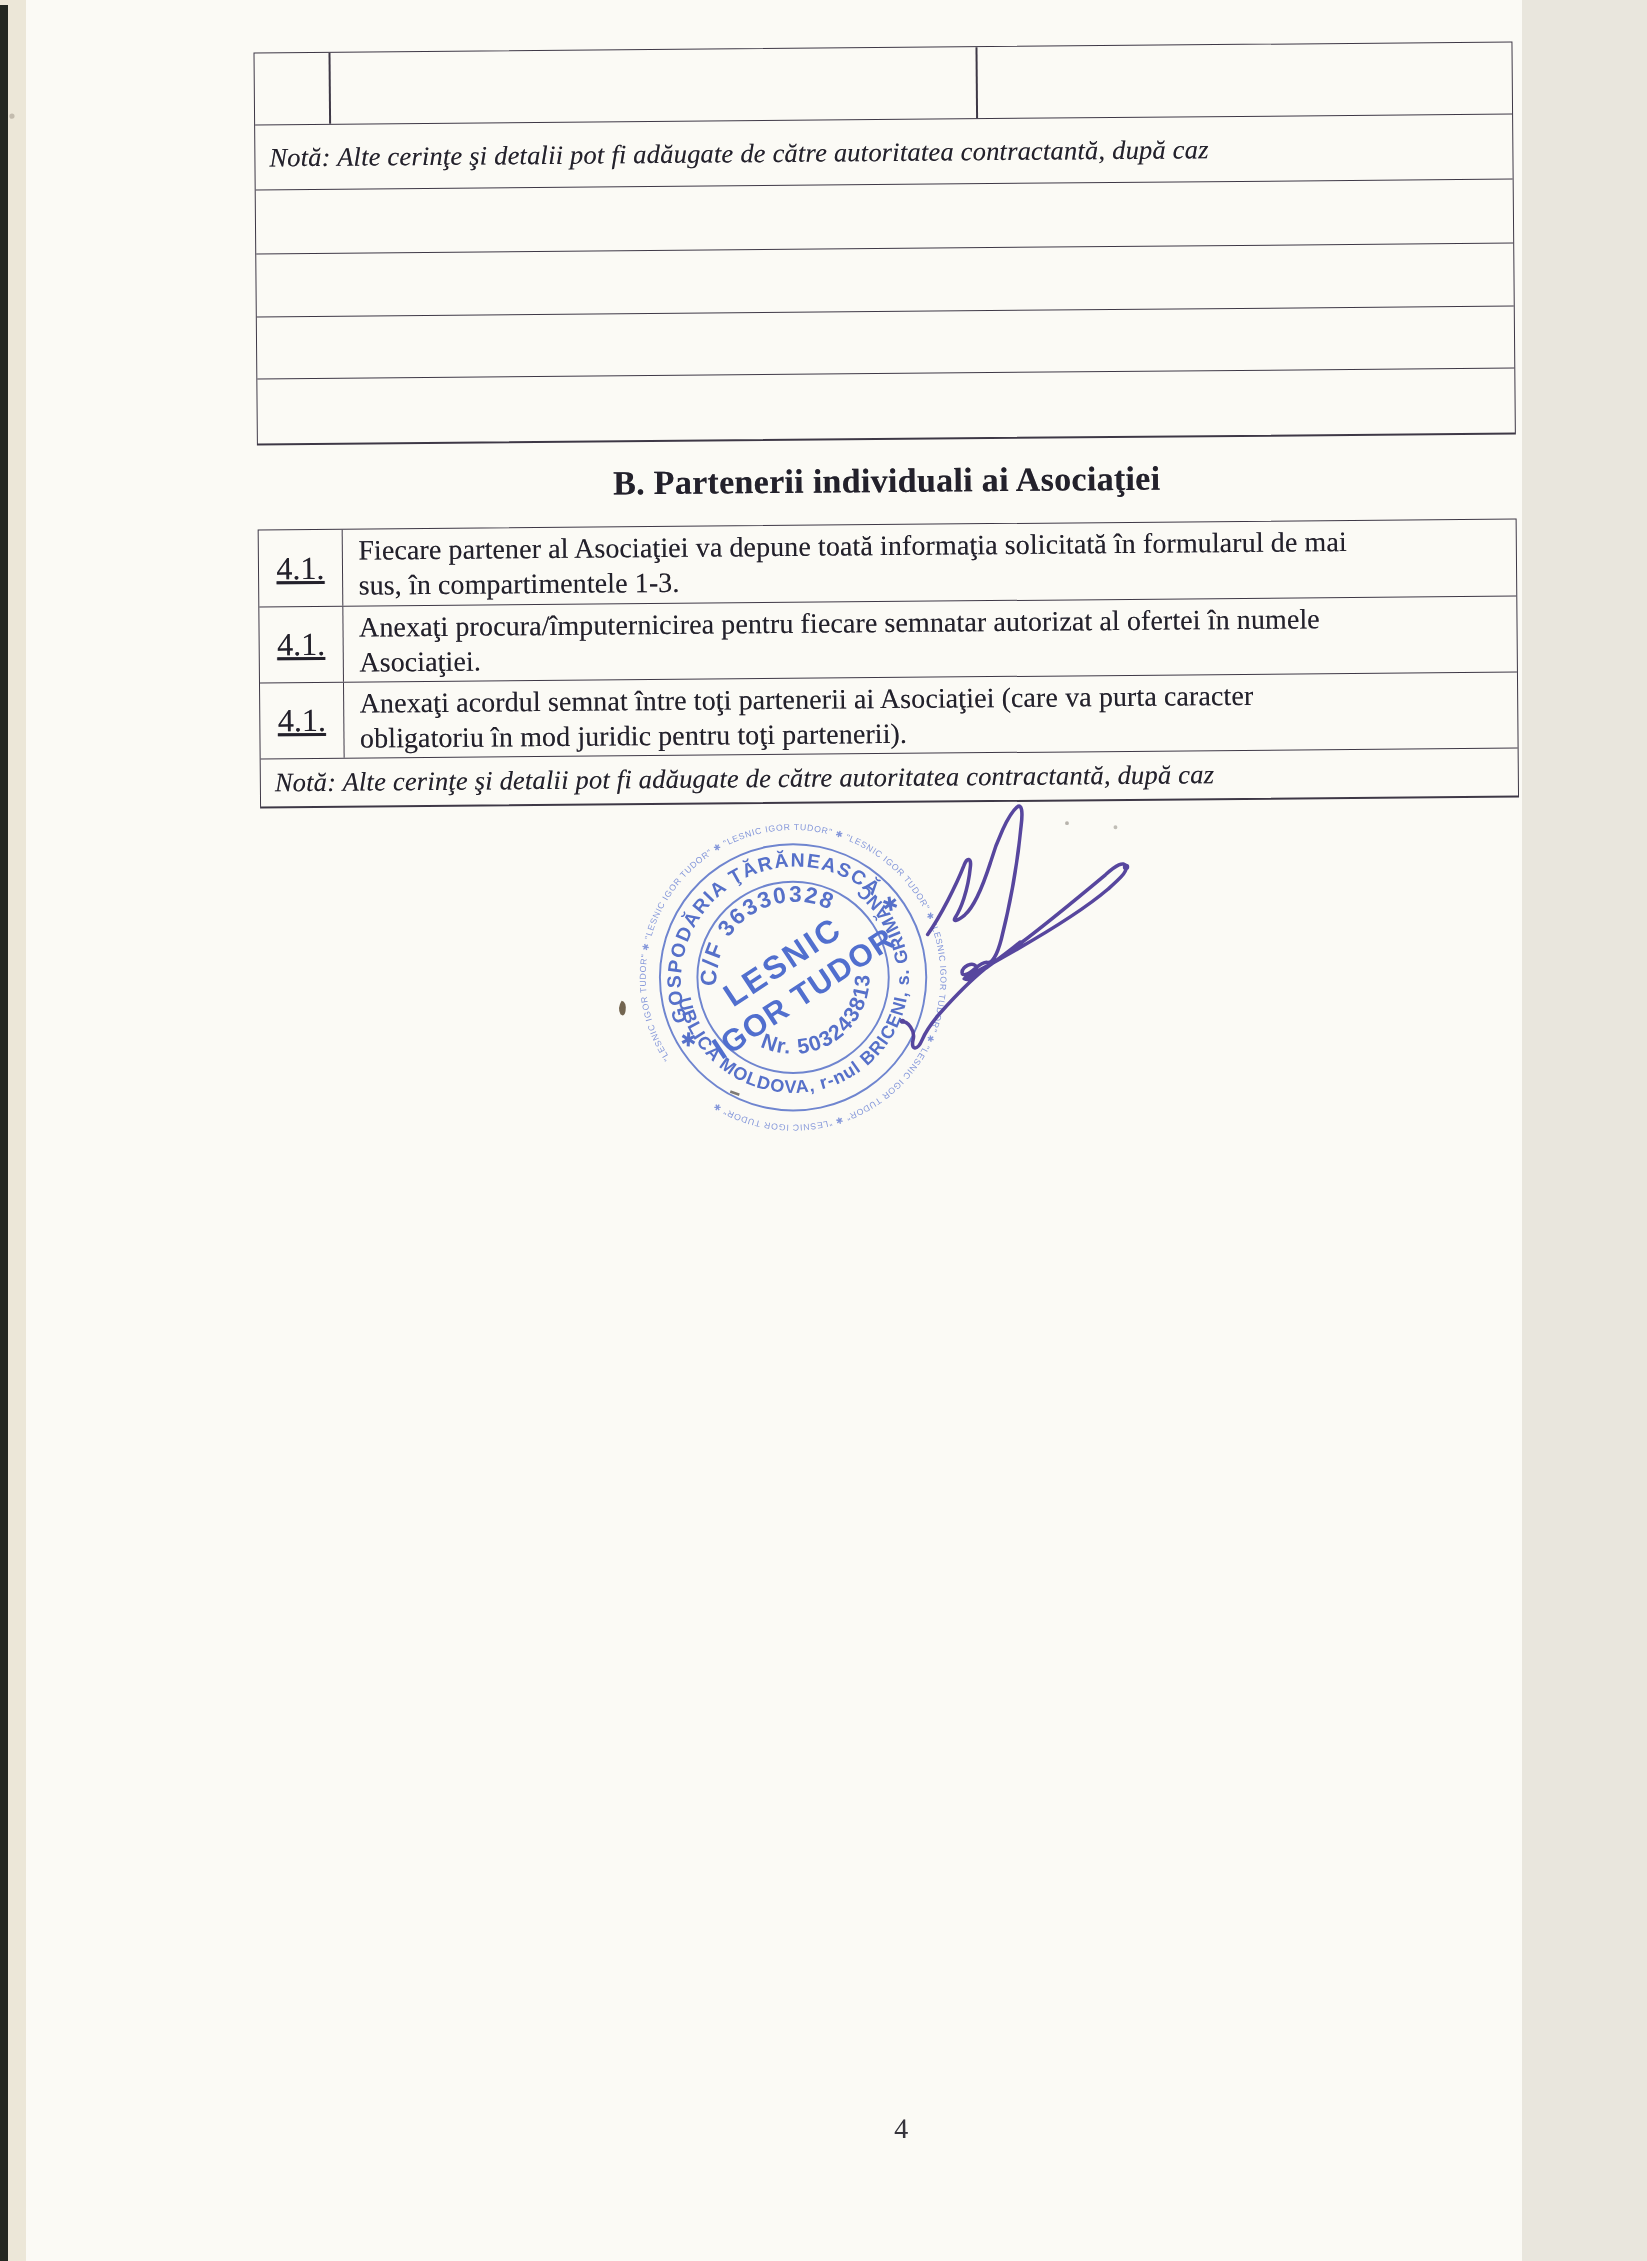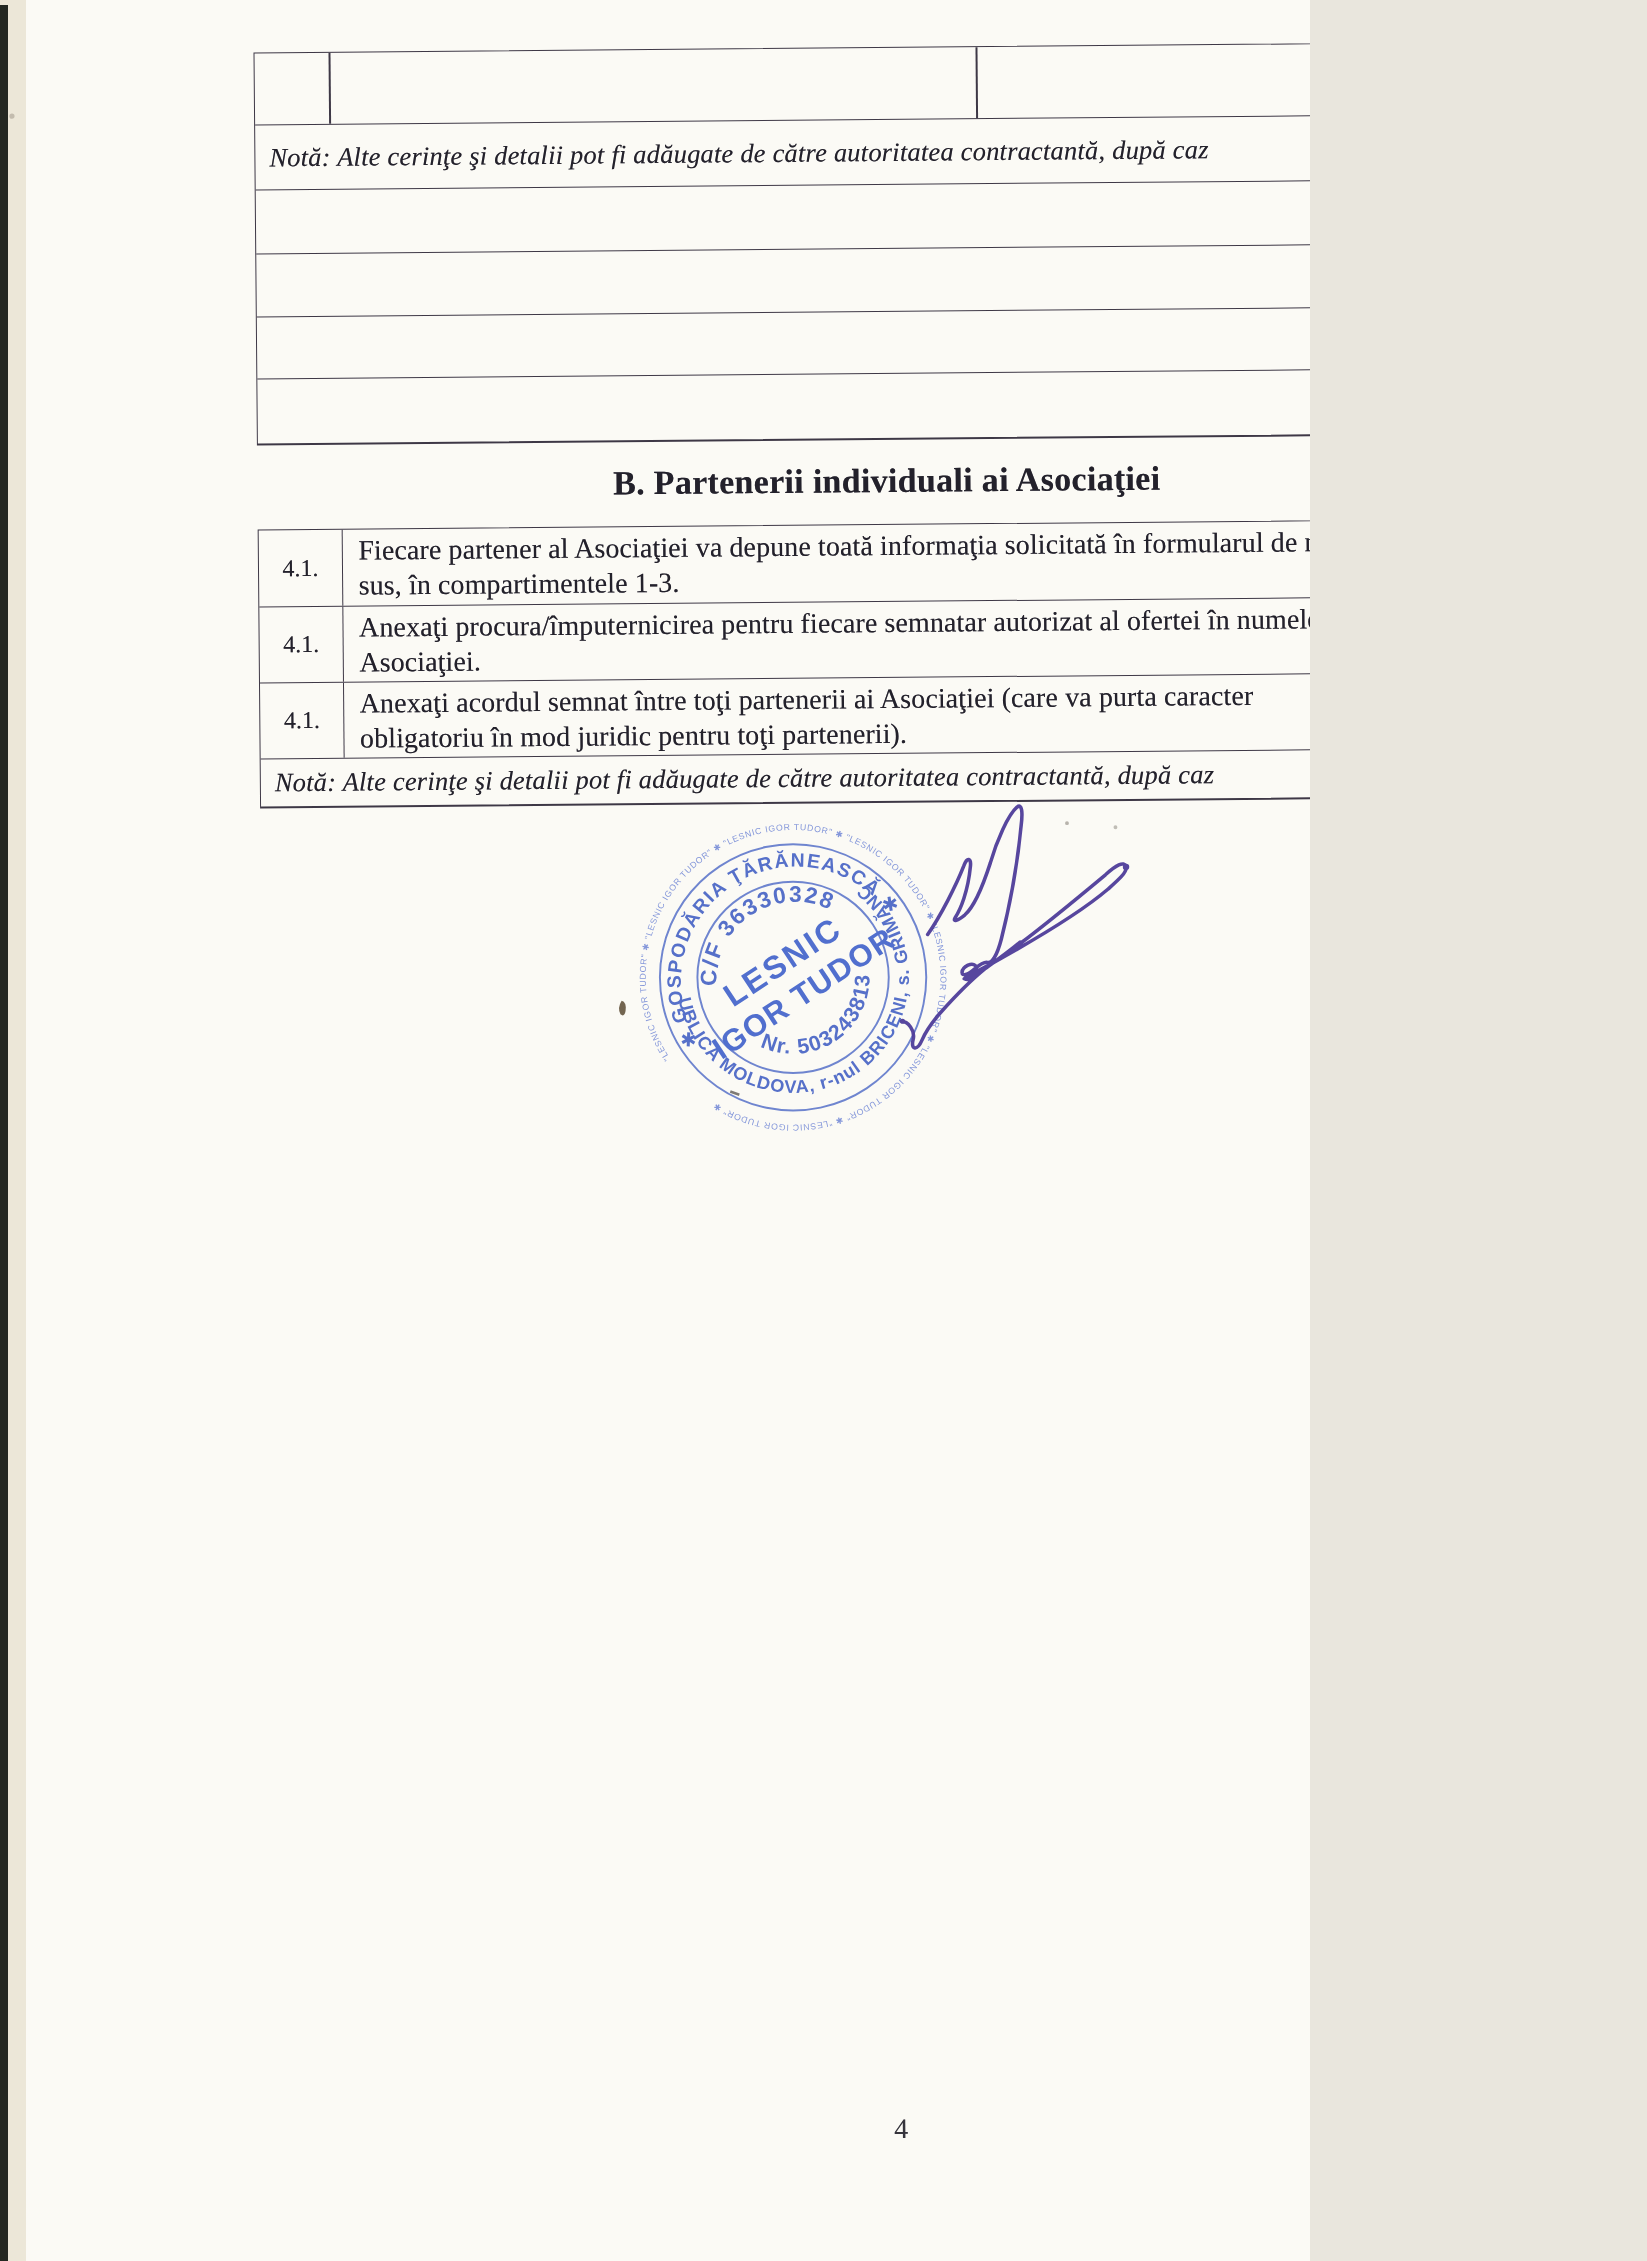--- a/index.html
+++ b/index.html
@@ -1,17 +1,17 @@
 <!DOCTYPE html>
 <html style="font-size:10.3px"><head>
 <meta charset="utf-8">
 <style>
   html,body{margin:0;padding:0;background:#e9e6dd;}
   .page{
-    position:relative;width:1310px;height:2261px;overflow:hidden;
+    position:relative;width:1522px;height:2261px;overflow:hidden;
     background:#fbfaf5;
     font-family:"Liberation Serif","DejaVu Serif",serif;
     color:#23212b;
   }
   
   .edge-cream{position:absolute;left:0;top:0;width:26px;height:2261px;background:#ece7d8;}
   .edge-dark{position:absolute;left:0;top:5.2px;width:8.4px;height:2256px;background:#242822;}
 
   .content{position:absolute;left:0;top:0;width:1647px;height:2261px;
     transform:rotate(-0.5deg);transform-origin:887px 452px;}
@@ -35,21 +35,21 @@
   .t2 .noterow{height:48px;}
   .erow1{height:64px;} .erow2{height:63px;} .erow3{height:62px;} .erow4{height:65px;}
 
   .heading{position:absolute;left:257px;top:462px;width:1259px;
     text-align:center;font-weight:bold;font-size:34px;letter-spacing:0.3px;
     text-shadow:0 0 0.6px rgba(25,22,40,.5);}
 
   .drow{display:flex;align-items:stretch;}
   .drow .num{flex:0 0 83px;border-right:1.9px solid #3e3846;
     display:flex;align-items:center;justify-content:center;
-    font-size:24px;text-shadow:0 0 0.6px rgba(25,22,40,.5);}
+    font-size:32px;text-shadow:0 0 0.6px rgba(25,22,40,.5);text-decoration:underline;}
   .r1,.r2,.r3{height:76px;}
   .drow .cell{flex:1 1 auto;padding:3.2px 11.6px 0 15.5px;
     font-size:28px;line-height:35px;letter-spacing:0.1px;white-space:pre-line;
     text-shadow:0 0 0.6px rgba(25,22,40,.5);}
 
   .stamp{position:absolute;left:614px;top:802px;opacity:.93;}
   .stamp text{font-family:"Liberation Sans","DejaVu Sans",sans-serif;}
   .sig{position:absolute;left:891px;top:794px;}
   .marks{position:absolute;left:0;top:0;}
 

